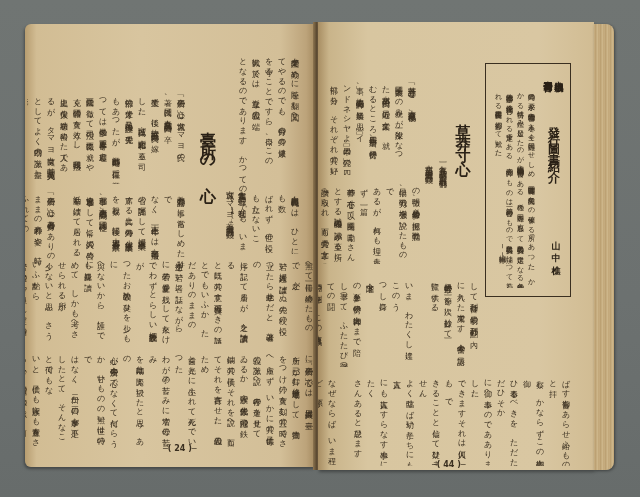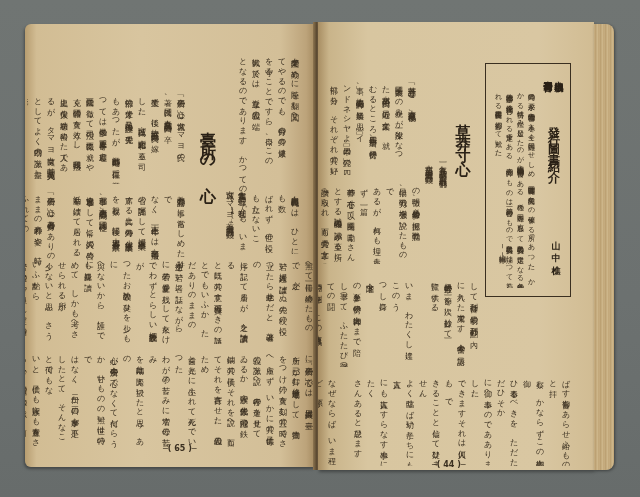--- a/index.html
+++ b/index.html
@@ -204,21 +204,21 @@
 したとて、そんなこと何でもな
 いと、子供にも家族にも素直をさ
 る心を、國家の一大事の秋に、何
 へ御用するとも忠義のためなると
 言ひつつ死ねといふのも、大詔奉
 を家庭で女の手によつて盛り續つ
 て行かなくてどうなるかと說き、
 更に自身の鍛錬から家庭の永遠を
 三角關係と見る時、其の疏通の間</div>
 
-  <div class="page-num" style="left:138px; top:420px;">─( 65 )─</div>
+  <div class="page-num" style="left:138px; top:420px;">─( 24 )─</div>
 </div>
 
 <div class="gutter"></div>
 
 <div class="page page-right">
 
   <div class="intro-box">
     <div class="box-publisher">
       <div>內地出版物</div>
       <div>臺灣刊行會</div>

